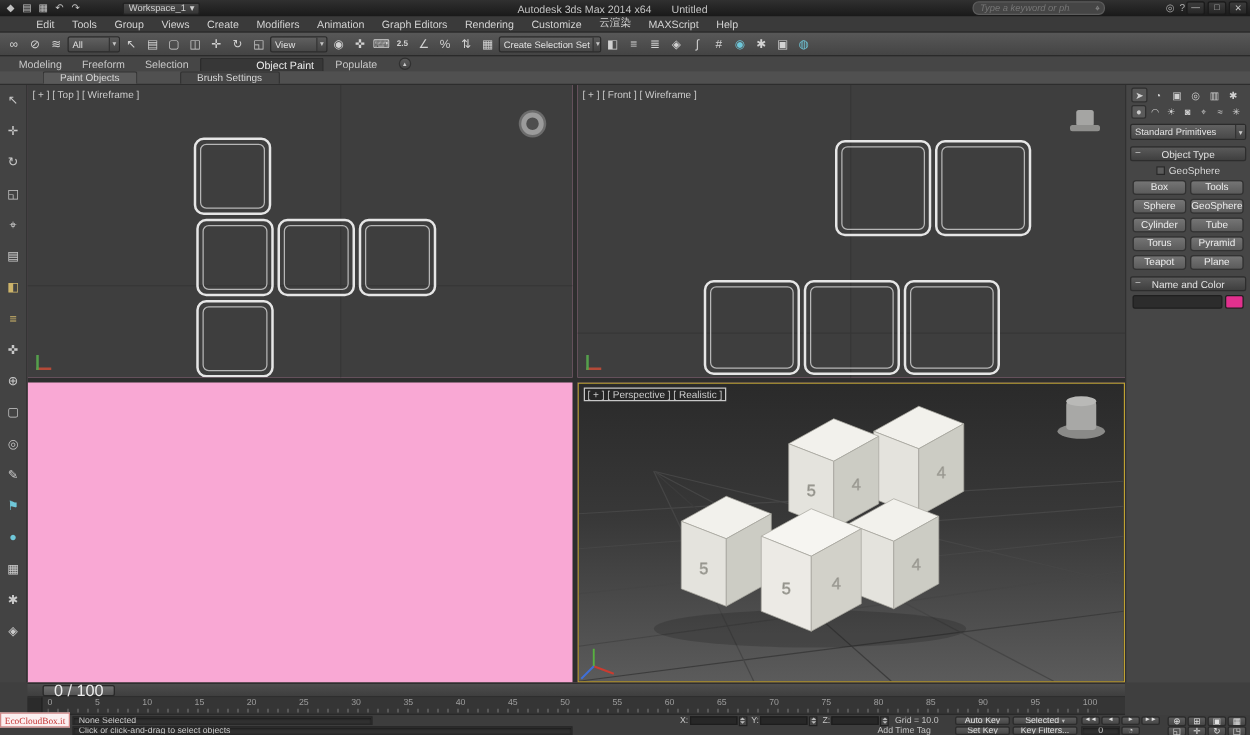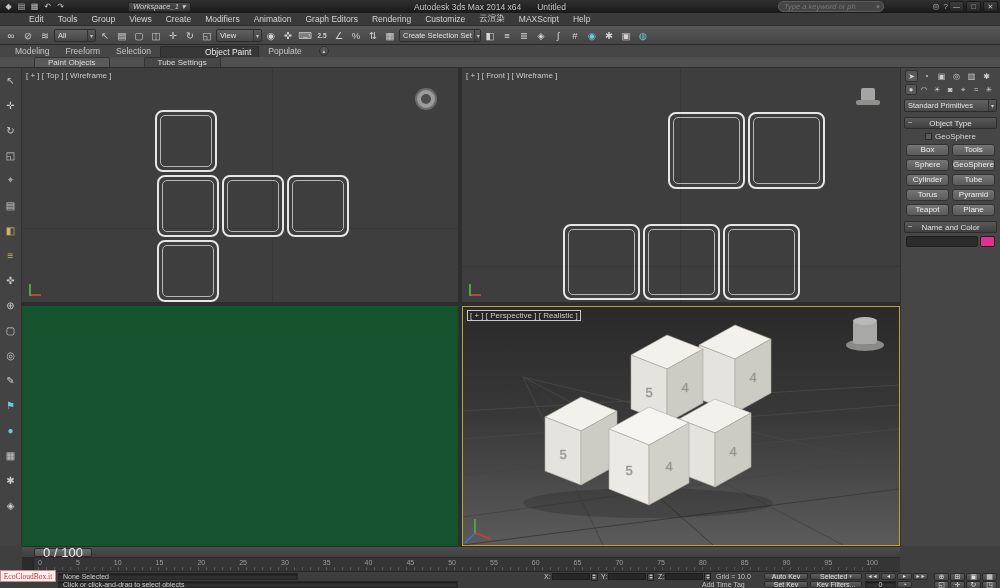--- a/index.html
+++ b/index.html
@@ -5,22 +5,22 @@
   html,body{margin:0;padding:0;background:#2a2a2a;}
   .root{position:relative;width:1000px;height:588px;background:#3f3f3f;overflow:hidden;
         font-family:"Liberation Sans",sans-serif;color:#ccc;-webkit-font-smoothing:antialiased;}
   .root *{box-sizing:border-box;}
 
   
   .titlebar{position:absolute;left:0;top:0;right:0;height:13px;background:linear-gradient(#303030,#191919);
             display:flex;align-items:center;font-size:8.5px;color:#b8b8b8;z-index:30;}
   .qat{display:flex;align-items:center;gap:2px;padding-left:3px;}
   .qicon{width:11px;height:11px;display:flex;align-items:center;justify-content:center;font-size:8px;color:#c2c2c2;}
-  .workspace{margin-left:60px;height:10px;background:linear-gradient(#4c4c4c,#353535);border:1px solid #222;
-             border-radius:2px;display:flex;align-items:center;gap:3px;padding:0 4px;font-size:7.5px;color:#cfcfcf;font-style:italic;}
+  .workspace{margin-left:30px;height:10px;background:linear-gradient(#4c4c4c,#353535);border:1px solid #222;
+             border-radius:2px;display:flex;align-items:center;gap:3px;padding:0 4px;font-size:7.5px;color:#cfcfcf;}
   .title-center{position:absolute;left:280px;right:300px;top:2px;display:flex;justify-content:center;gap:16px;
                 font-size:8.5px;color:#c4c4c4;white-space:nowrap;}
   .search{position:absolute;right:116px;top:1px;width:106px;height:11px;background:#454545;border:1px solid #5c5c5c;
           border-radius:5px;display:flex;align-items:center;padding:0 3px;gap:18px;}
   .search input{flex:1;min-width:0;background:transparent;border:none;outline:none;color:#9a9a9a;
                 font-size:7.5px;font-style:italic;font-family:"Liberation Sans",sans-serif;}
   .search .sicon{font-size:7px;color:#999;}
   .tb-icons{position:absolute;right:52px;top:0;height:13px;display:flex;align-items:center;gap:4px;font-size:8px;color:#b0b0b0;}
   .winbtns{position:absolute;right:2px;top:0;height:13px;display:flex;align-items:center;gap:2px;}
   .winbtn{width:15px;height:11px;display:flex;align-items:center;justify-content:center;font-size:7px;
@@ -56,21 +56,21 @@
         border-radius:2px 2px 0 0;white-space:nowrap;margin-left:32px;}
   .rsub.active{background:#5a5a5a;}
 
   
   .lbar{position:absolute;left:0;top:68px;width:22px;bottom:42px;background:#434343;border-right:1px solid #313131;
         display:flex;flex-direction:column;align-items:center;gap:9px;padding-top:4px;z-index:10;}
   .licon{width:16px;height:16px;display:flex;align-items:center;justify-content:center;font-size:10px;color:#c9c9c9;}
   .licon.gold{color:#cdb46a;}.licon.teal{color:#6fc7d9;}
 
   
-  .vparea{position:absolute;left:22px;top:68px;width:878px;height:478px;background:#14532d;}
+  .vparea{position:absolute;left:22px;top:68px;width:878px;height:478px;background:#f9a8d4;}
   .vp{position:absolute;background:#3e3e3e;overflow:hidden;}
   .vp-top{left:0;top:0;width:436px;height:234px;}
   .vp-front{left:440px;top:0;width:438px;height:234px;}
   .vp-left{left:0;top:238px;width:436px;height:240px;}
   .vp-persp{left:440px;top:238px;width:438px;height:240px;border:1px solid #bfa233;background:#2f2f2f;}
   .splitv{position:absolute;left:436px;top:0;width:4px;height:478px;background:#2e2e2e;}
   .splith{position:absolute;left:0;top:234px;width:878px;height:4px;background:#2e2e2e;}
   .vp-label{position:absolute;left:4px;top:3px;font-size:8px;color:#cbcbcb;z-index:5;white-space:nowrap;}
   .vp-label.boxed{border:1px solid #c8c8c8;background:rgba(30,30,30,.35);padding:0 2px;}
   .axline-v{position:absolute;top:0;bottom:0;width:1px;background:#373737;}
@@ -242,21 +242,21 @@
   <div class="ribbon1">
     <span class="rtab">Modeling</span>
     <span class="rtab">Freeform</span>
     <span class="rtab">Selection</span>
     <span class="rtab active">Object Paint</span>
     <span class="rtab">Populate</span>
     <span class="ribbon-min">▴</span>
   </div>
   <div class="ribbon2">
     <span class="rsub active">Paint Objects</span>
-    <span class="rsub">Tube Settings</span>
+    <span class="rsub">Brush Settings</span>
   </div>
 
   <div class="lbar">
     <span class="licon">↖</span>
     <span class="licon">✛</span>
     <span class="licon">↻</span>
     <span class="licon">◱</span>
     <span class="licon">⌖</span>
     <span class="licon">▤</span>
     <span class="licon gold">◧</span>

